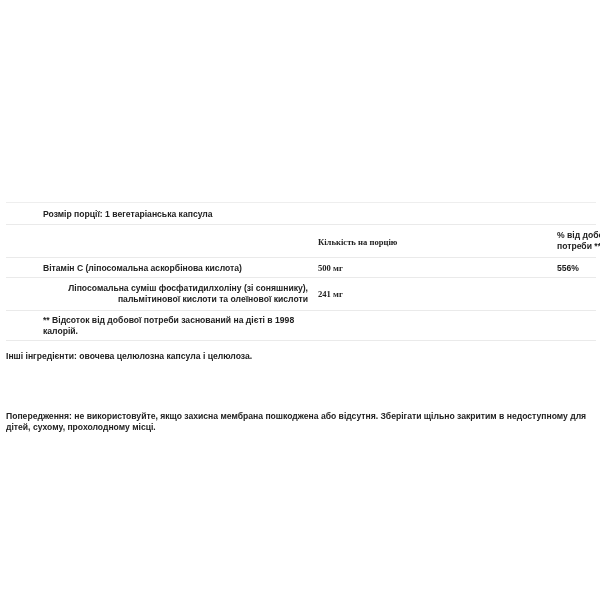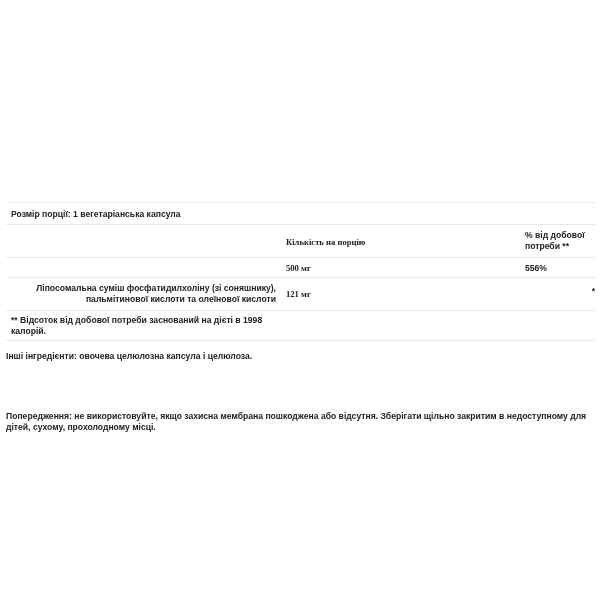--- a/index.html
+++ b/index.html
@@ -13,21 +13,21 @@
     }
     .facts {
       position: absolute; left: 6px; top: 202px; width: 590px;
       border-top: 1px solid #eeeeee;
     }
     .row {
       position: relative;
       border-bottom: 1px solid #eaeaea;
       box-sizing: border-box;
     }
-    .cell { position: absolute; line-height: 11px; }
+    .cell { position: absolute; line-height: 11px; margin-left: 32px; }
     .c1 { left: 5px; width: 265px; }
     .c2 { left: 280px; font-family: Liberation Serif, serif; }
     .c3 { left: 519px; width: 70px; }
     .r-serving { height: 22px; }
     .r-serving .c1 { top: 6px; width: 400px; }
     .r-head { height: 33px; }
     .r-head .c2 { top: 12px; }
     .r-head .c3 { top: 5px; }
     .r-vitc { height: 20px; }
     .r-vitc .cell { top: 5px; }
@@ -50,26 +50,27 @@
 <div class="facts">
   <div class="row r-serving">
     <div class="cell c1">Розмір порції: 1 вегетаріанська капсула</div>
   </div>
   <div class="row r-head">
     <div class="cell c1"></div>
     <div class="cell c2">Кількість на порцію</div>
     <div class="cell c3">% від добової потреби **</div>
   </div>
   <div class="row r-vitc">
+    <div class="cell c1">Вітамін C (ліпосомальна аскорбінова кислота)</div>
     <div class="cell c2">500 мг</div>
     <div class="cell c3">556%</div>
   </div>
   <div class="row r-lipo">
     <div class="cell c1">Ліпосомальна суміш фосфатидилхоліну (зі соняшнику), пальмітинової кислоти та олеїнової кислоти</div>
-    <div class="cell c2">121 мг</div>
+    <div class="cell c2">241 мг</div>
     <div class="cell c3">*</div>
   </div>
   <div class="row r-foot">
     <div class="cell c1">** Відсоток від добової потреби заснований на дієті в 1998 калорій.</div>
   </div>
 </div>
 
 <div class="other">Інші інгредієнти: овочева целюлозна капсула і целюлоза.</div>
 <div class="warning">Попередження: не використовуйте, якщо захисна мембрана пошкоджена або відсутня. Зберігати щільно закритим в недоступному для дітей, сухому, прохолодному місці.</div>
 

